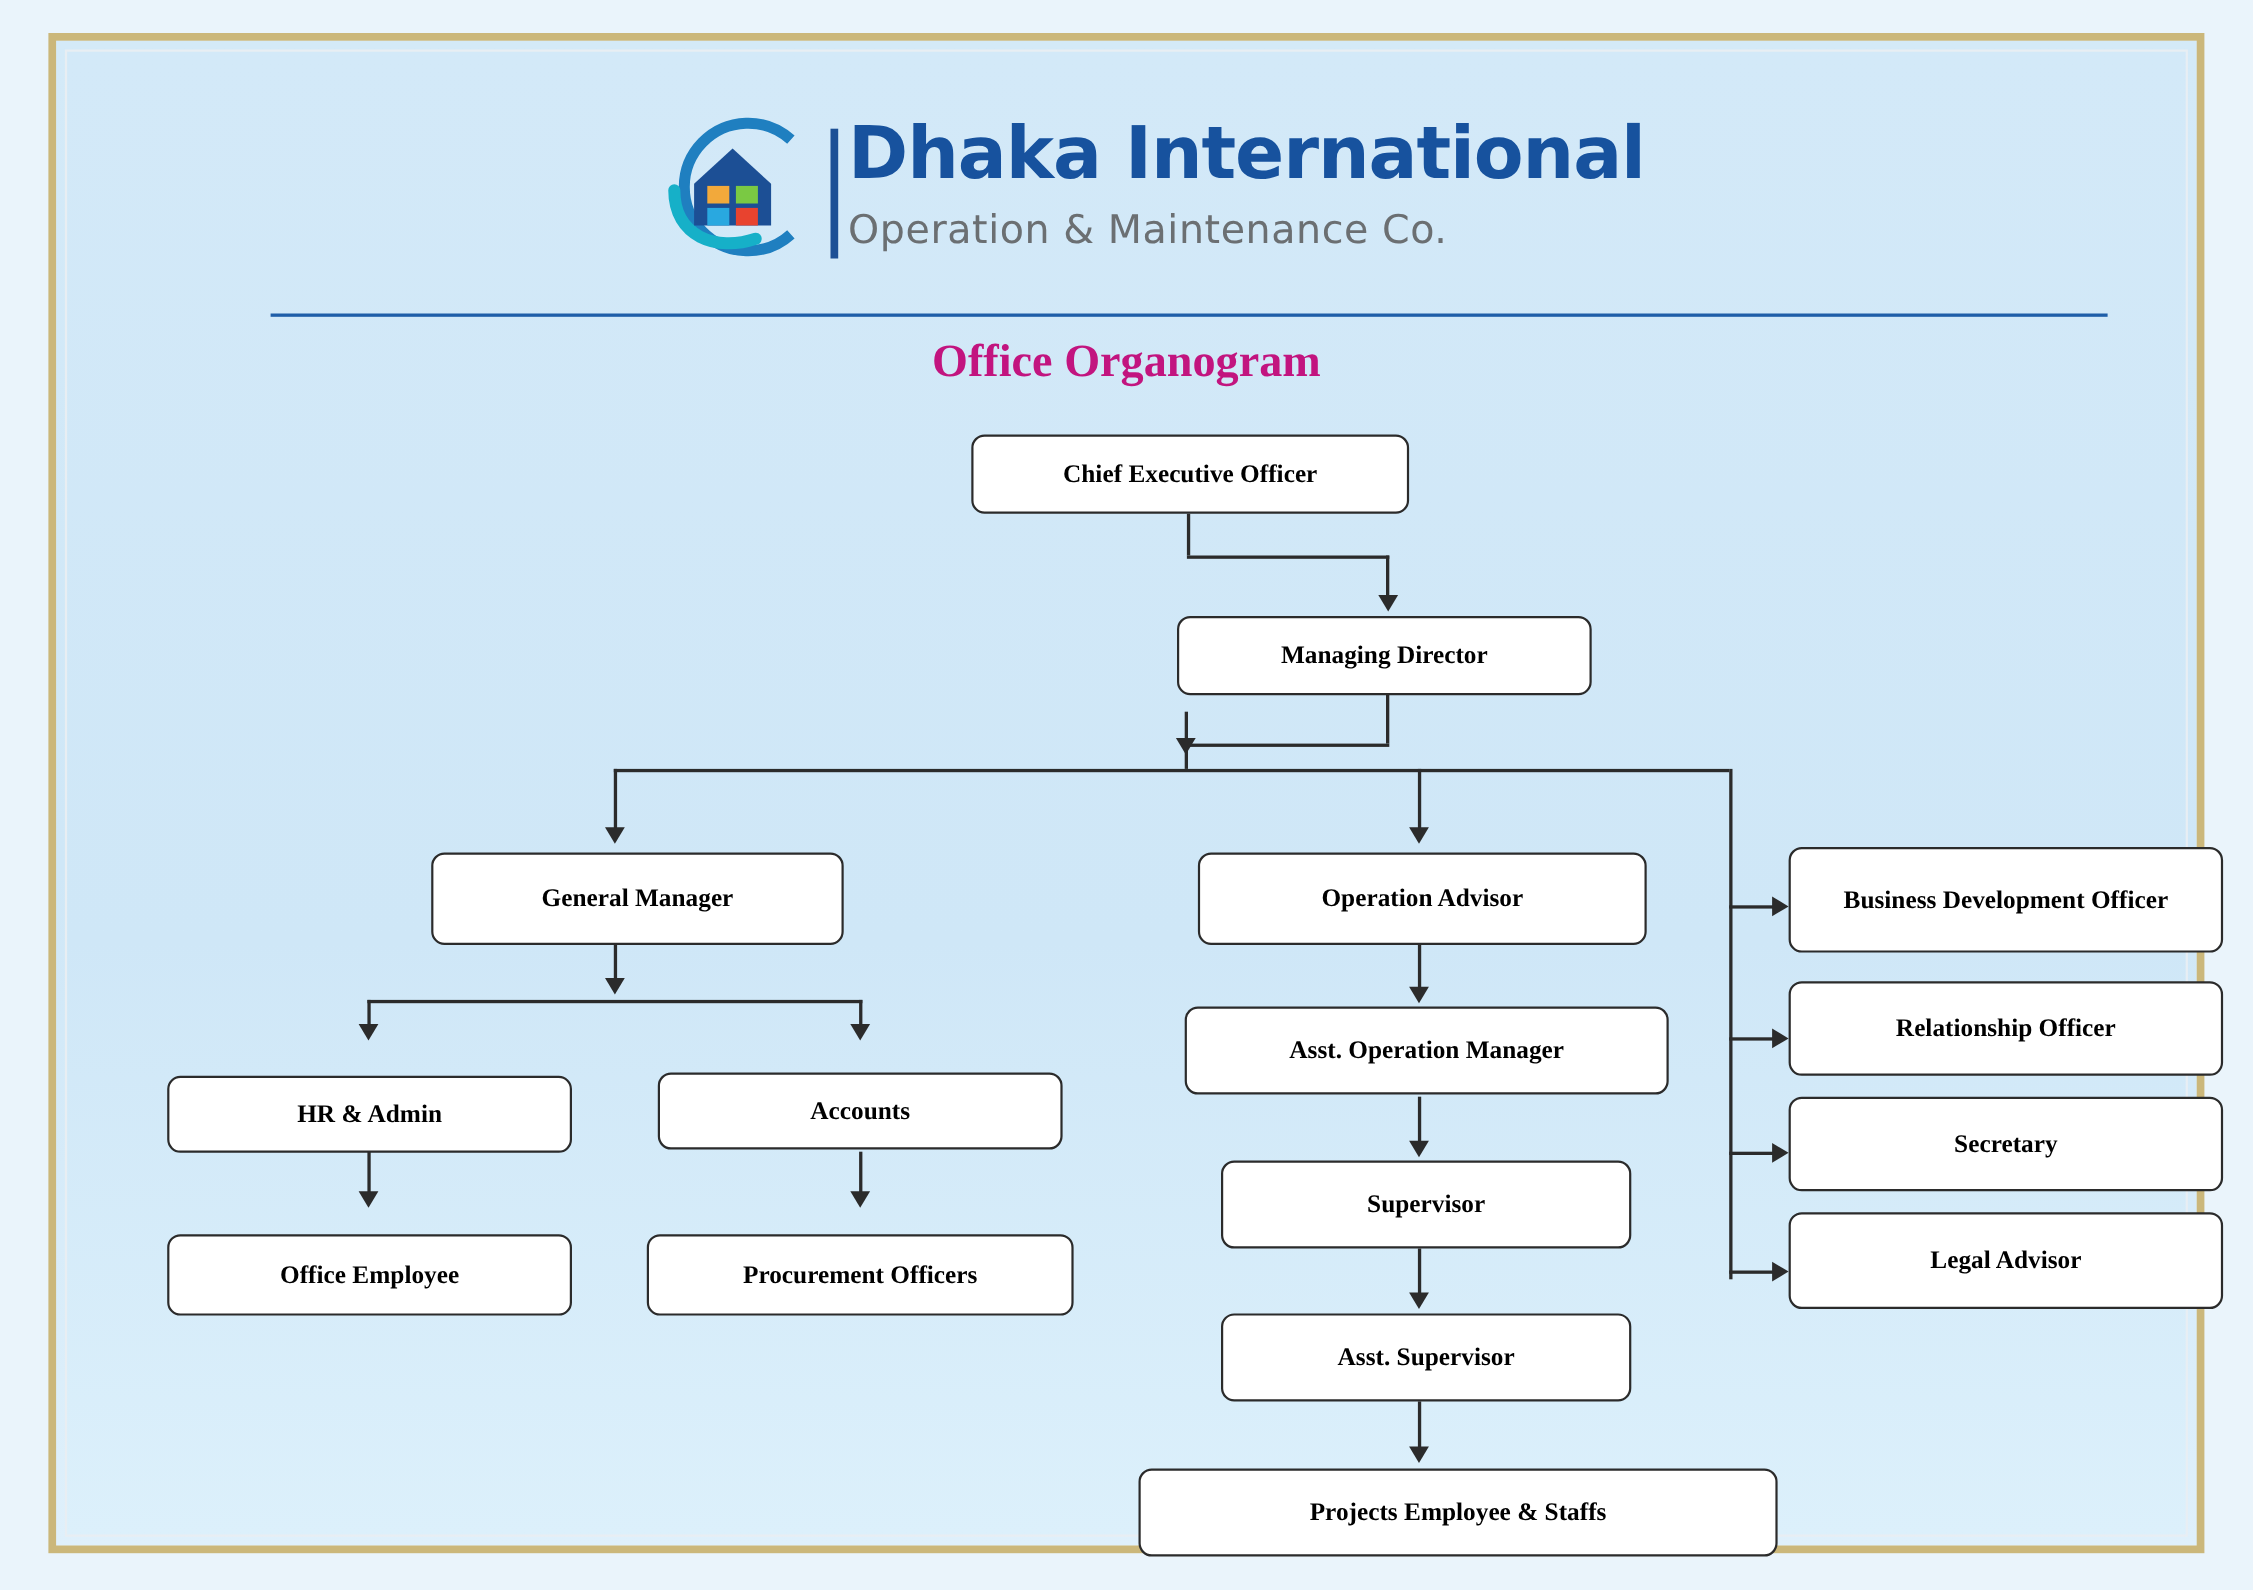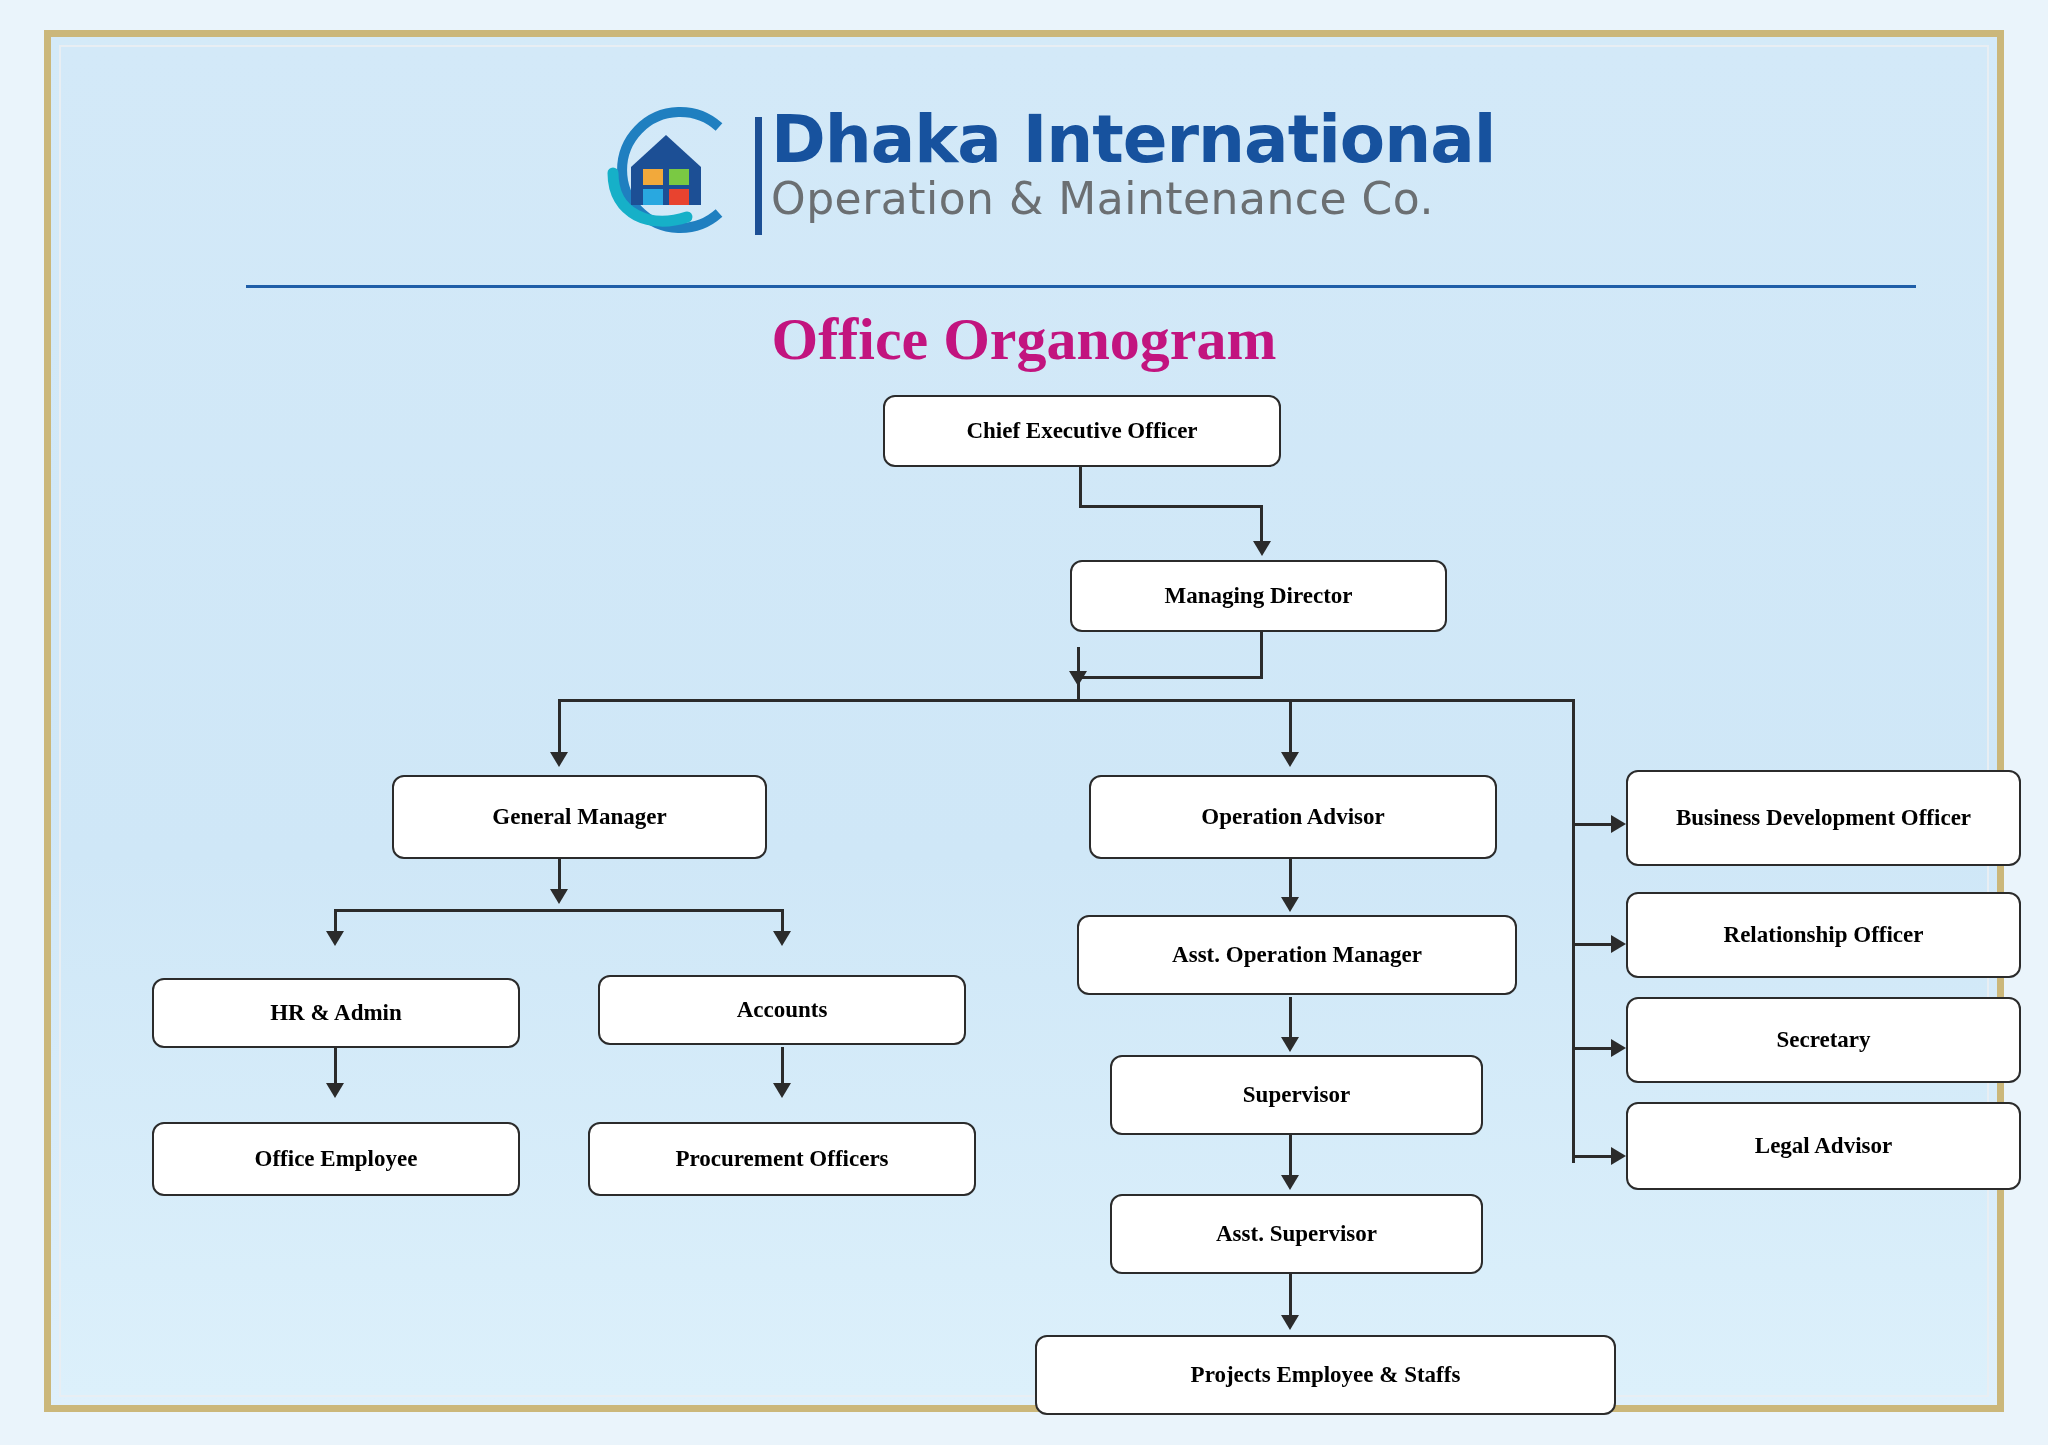--- a/index.html
+++ b/index.html
@@ -74,40 +74,41 @@
     font-family: "DejaVu Sans", sans-serif;
     font-weight: bold;
     font-size: 66px;
     color: #17529e;
     letter-spacing: -1px;
     line-height: 1;
     white-space: nowrap;
   }
   #company-tagline {
     font-family: "DejaVu Sans", sans-serif;
-    font-size: 44px;
+    font-size: 36px;
     color: #6b6f72;
+    margin-top: 16px;
     letter-spacing: 0.5px;
     white-space: nowrap;
   }
   #header-rule {
     position: absolute;
     left: 185px;
     top: 238px;
     width: 1670px;
     height: 3px;
     background: #1f5ea8;
   }
   #page-title {
     position: absolute;
     left: 0;
     top: 258px;
     width: 100%;
     text-align: center;
-    font-size: 60px;
+    font-size: 42px;
     font-weight: bold;
     color: #c2147f;
     font-family: "Liberation Serif", serif;
   }
 
   
   .node {
     position: absolute;
     background: #ffffff;
     border: 2px solid #2b2b2b;

